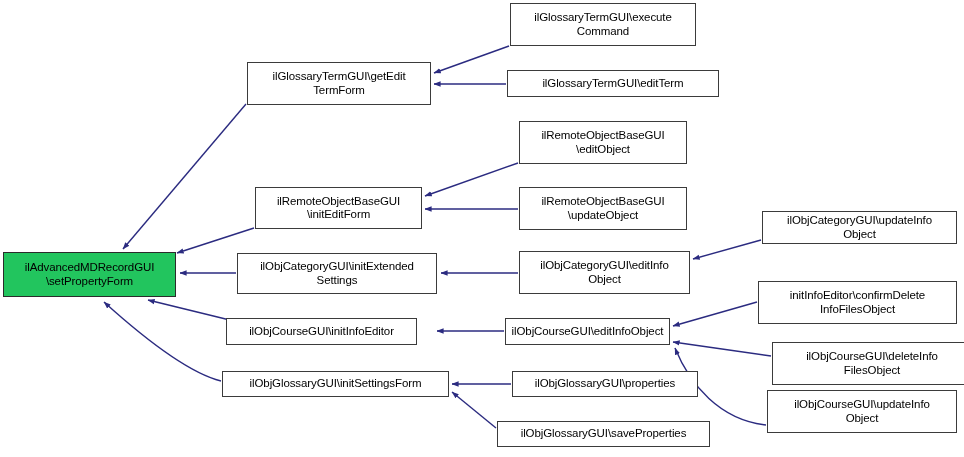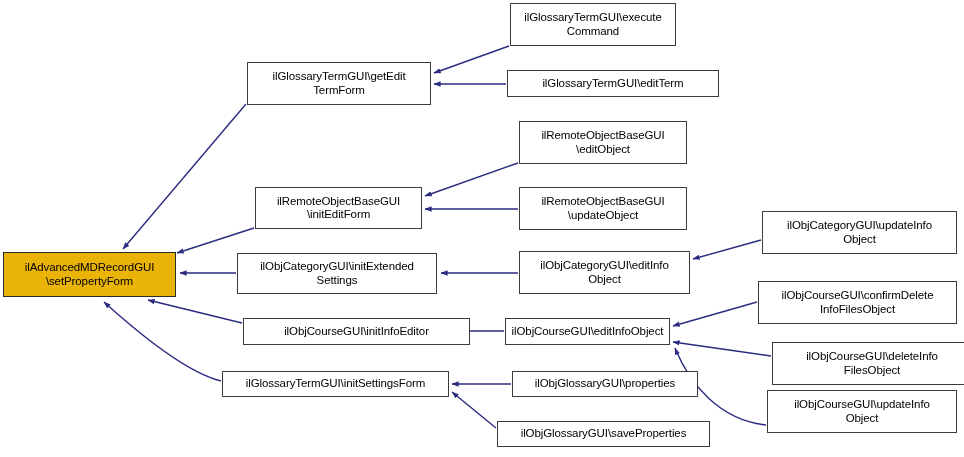--- a/index.html
+++ b/index.html
@@ -35,21 +35,21 @@
     line-height: 13.5px;
     text-align: center;
     display: flex;
     align-items: center;
     justify-content: center;
     padding: 1px 3px;
     letter-spacing: -0.1px;
     white-space: pre-line;
   }
   .node.current {
-    background: #eab308;
+    background: #22c55e;
     border: 1px solid #2b2b2b;
   }
   .node-label {
     display: block;
     width: 100%;
     white-space: pre-line;
   }
 </style>
 </head>
 <body>
@@ -79,40 +79,40 @@
         <path d="M 766,425 C 720,420 690,385 675,348" fill="none" stroke="#2b2b80" stroke-width="1.4" marker-end="url(#arrowhead)"></path>
         <path d="M 511,384 L 452,384" fill="none" stroke="#2b2b80" stroke-width="1.4" marker-end="url(#arrowhead)"></path>
         <path d="M 496,428 L 452,392" fill="none" stroke="#2b2b80" stroke-width="1.4" marker-end="url(#arrowhead)"></path>
       </g>
   </svg>
   <div id="nodes-group">
       <div class="node current" style="left: 3px; top: 252px; width: 173px; height: 45px;"><span class="node-label">ilAdvancedMDRecordGUI
 \setPropertyForm</span></div>
       <div class="node" style="left: 247px; top: 62px; width: 184px; height: 43px; align-items: center;"><span class="node-label">ilGlossaryTermGUI\getEdit
 TermForm</span></div>
-      <div class="node" style="left: 510px; top: 3px; width: 166px; height: 43px;"><span class="node-label">ilGlossaryTermGUI\execute
+      <div class="node" style="left: 510px; top: 3px; width: 186px; height: 43px;"><span class="node-label">ilGlossaryTermGUI\execute
 Command</span></div>
       <div class="node" style="left: 507px; top: 70px; width: 212px; height: 27px;"><span class="node-label">ilGlossaryTermGUI\editTerm</span></div>
       <div class="node" style="left: 255px; top: 187px; width: 167px; height: 42px;"><span class="node-label">ilRemoteObjectBaseGUI
 \initEditForm</span></div>
       <div class="node" style="left: 519px; top: 121px; width: 168px; height: 43px;"><span class="node-label">ilRemoteObjectBaseGUI
 \editObject</span></div>
       <div class="node" style="left: 519px; top: 187px; width: 168px; height: 43px;"><span class="node-label">ilRemoteObjectBaseGUI
 \updateObject</span></div>
       <div class="node" style="left: 237px; top: 253px; width: 200px; height: 41px;"><span class="node-label">ilObjCategoryGUI\initExtended
 Settings</span></div>
       <div class="node" style="left: 519px; top: 251px; width: 171px; height: 43px; align-items: center;"><span class="node-label">ilObjCategoryGUI\editInfo
 Object</span></div>
-      <div class="node" style="left: 762px; top: 211px; width: 195px; height: 43px; justify-content: flex-end;"><span class="node-label">ilObjCategoryGUI\updateInfo
+      <div class="node" style="left: 762px; top: 211px; width: 195px; height: 33px; justify-content: flex-end;"><span class="node-label">ilObjCategoryGUI\updateInfo
 Object</span></div>
-      <div class="node" style="left: 243px; top: 318px; width: 227px; height: 27px;"><span class="node-label">ilObjCourseGUI\initInfoEditor</span></div>
+      <div class="node" style="left: 226px; top: 318px; width: 191px; height: 27px;"><span class="node-label">ilObjCourseGUI\initInfoEditor</span></div>
       <div class="node" style="left: 505px; top: 318px; width: 165px; height: 27px;"><span class="node-label">ilObjCourseGUI\editInfoObject</span></div>
-      <div class="node" style="left: 758px; top: 281px; width: 199px; height: 43px;"><span class="node-label">ilObjCourseGUI\confirmDelete
+      <div class="node" style="left: 758px; top: 281px; width: 199px; height: 43px;"><span class="node-label">initInfoEditor\confirmDelete
 InfoFilesObject</span></div>
       <div class="node" style="left: 772px; top: 342px; width: 200px; height: 43px;"><span class="node-label">ilObjCourseGUI\deleteInfo
 FilesObject</span></div>
       <div class="node" style="left: 767px; top: 390px; width: 190px; height: 43px;"><span class="node-label">ilObjCourseGUI\updateInfo
 Object</span></div>
-      <div class="node" style="left: 222px; top: 371px; width: 227px; height: 26px;"><span class="node-label">ilGlossaryTermGUI\initSettingsForm</span></div>
+      <div class="node" style="left: 222px; top: 371px; width: 227px; height: 26px;"><span class="node-label">ilObjGlossaryGUI\initSettingsForm</span></div>
       <div class="node" style="left: 512px; top: 371px; width: 186px; height: 26px;"><span class="node-label">ilObjGlossaryGUI\properties</span></div>
       <div class="node" style="left: 497px; top: 421px; width: 213px; height: 26px;"><span class="node-label">ilObjGlossaryGUI\saveProperties</span></div>
     </div>
 </div>
 
 </body></html>

